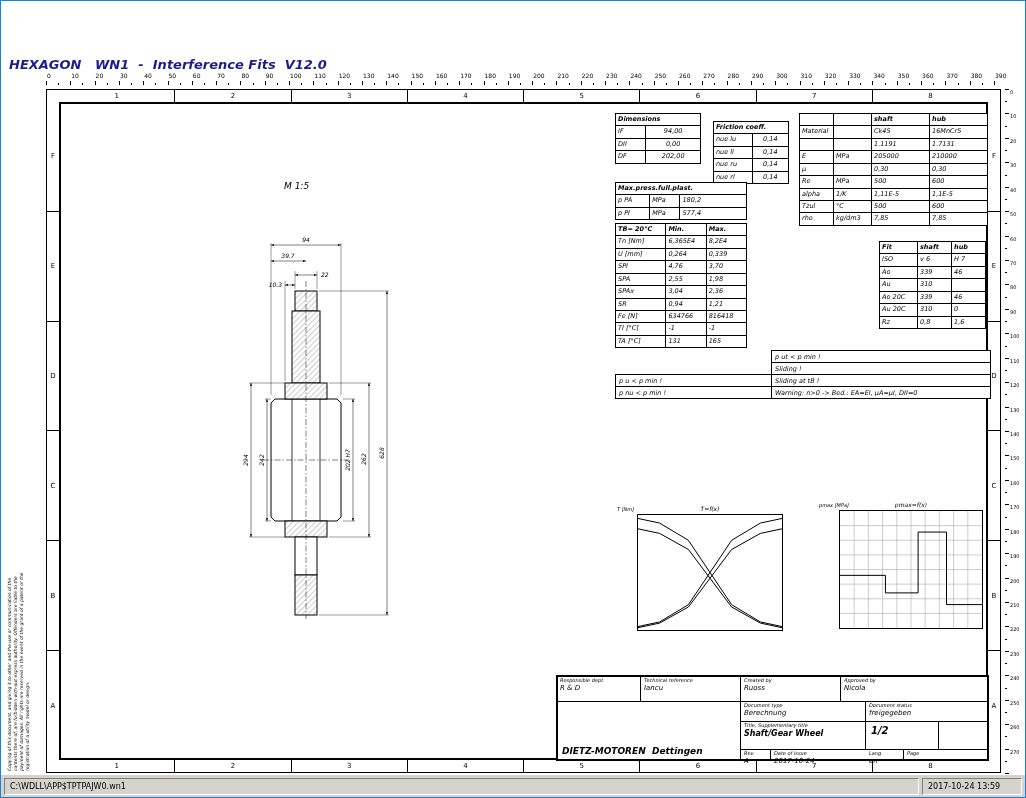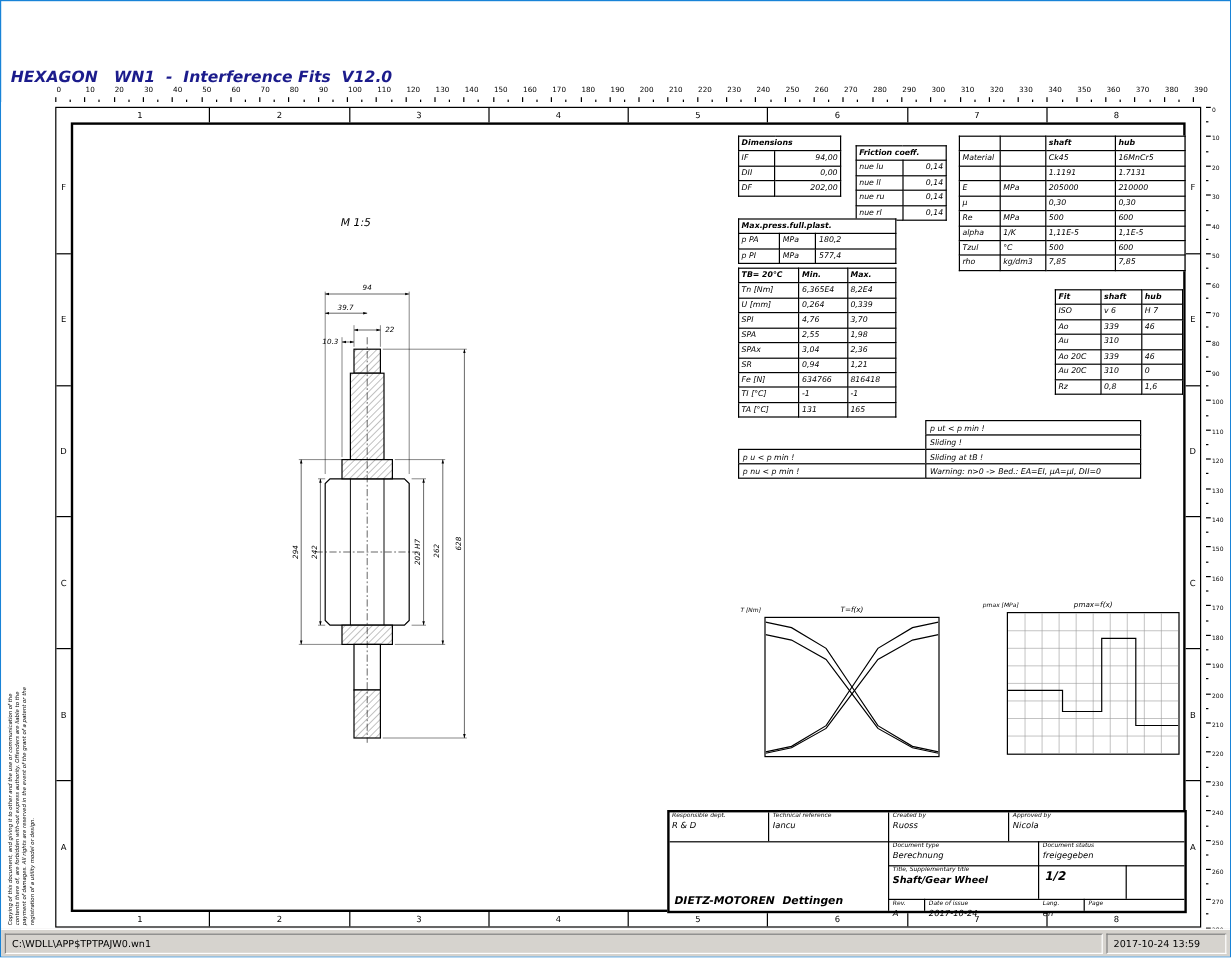--- a/index.html
+++ b/index.html
@@ -49,33 +49,33 @@
   .frame-left .fcell+.fcell,.frame-right .fcell+.fcell{border-top:1px solid #000}
 
   
   .notes{position:absolute;left:64px;top:22px;font-size:8px;font-style:italic;line-height:10px}
   .scale-label{position:absolute;left:283px;top:96px;font-size:9px;font-style:italic}
 
   
   table.dtable{border-collapse:collapse;background:#fff;table-layout:fixed;position:absolute;font-style:italic}
   .dtable th,.dtable td{border:1px solid #000;font-size:6.5px;line-height:1.45;padding:1px 2px;white-space:nowrap;overflow:hidden;text-align:left;font-weight:normal}
   .dtable th{font-style:italic;font-weight:bold}
-  table.num td:last-child{text-align:right}
+  table.num td:last-child{text-align:center}
   .t-dim{left:614px;top:28px;width:86px}
   .t-fric{left:712px;top:36px;width:76px}
   .t-mat{left:798px;top:28px;width:188px}
   .t-maxp{left:614px;top:97px;width:132px}
   .t-tb{left:614px;top:138px;width:132px}
   .t-fit{left:878px;top:156px;width:106px}
 
   
   .warn{position:absolute;font-style:italic}
   .warn .line{border:1px solid #000;margin-top:-1px;padding:1.5px 3px;font-size:6.5px;background:#fff;white-space:nowrap}
   .warn-left{left:614px;top:290px;width:162px}
-  .warn-right{left:770px;top:266px;width:180px}
+  .warn-right{left:770px;top:266px;width:220px}
 
   
   .chart{position:absolute}
   .chart-title{position:absolute;top:0;left:20px;right:4px;text-align:center;font-size:6px;font-style:italic}
   .chart-ylabel{position:absolute;top:1px;left:0;font-size:5px;font-style:italic}
   .plot{position:absolute;left:20px;top:9px;right:4px;bottom:14px;border:1px solid #000;background:#fff}
   .plot svg{width:100%;height:100%;display:block}
   .seriesline{fill:none;stroke:#000;stroke-width:1;vector-effect:non-scaling-stroke}
   .gridline{stroke:#9a9a9a;stroke-width:0.5;vector-effect:non-scaling-stroke}
   .chart-1{left:616px;top:420px;width:170px;height:140px}

